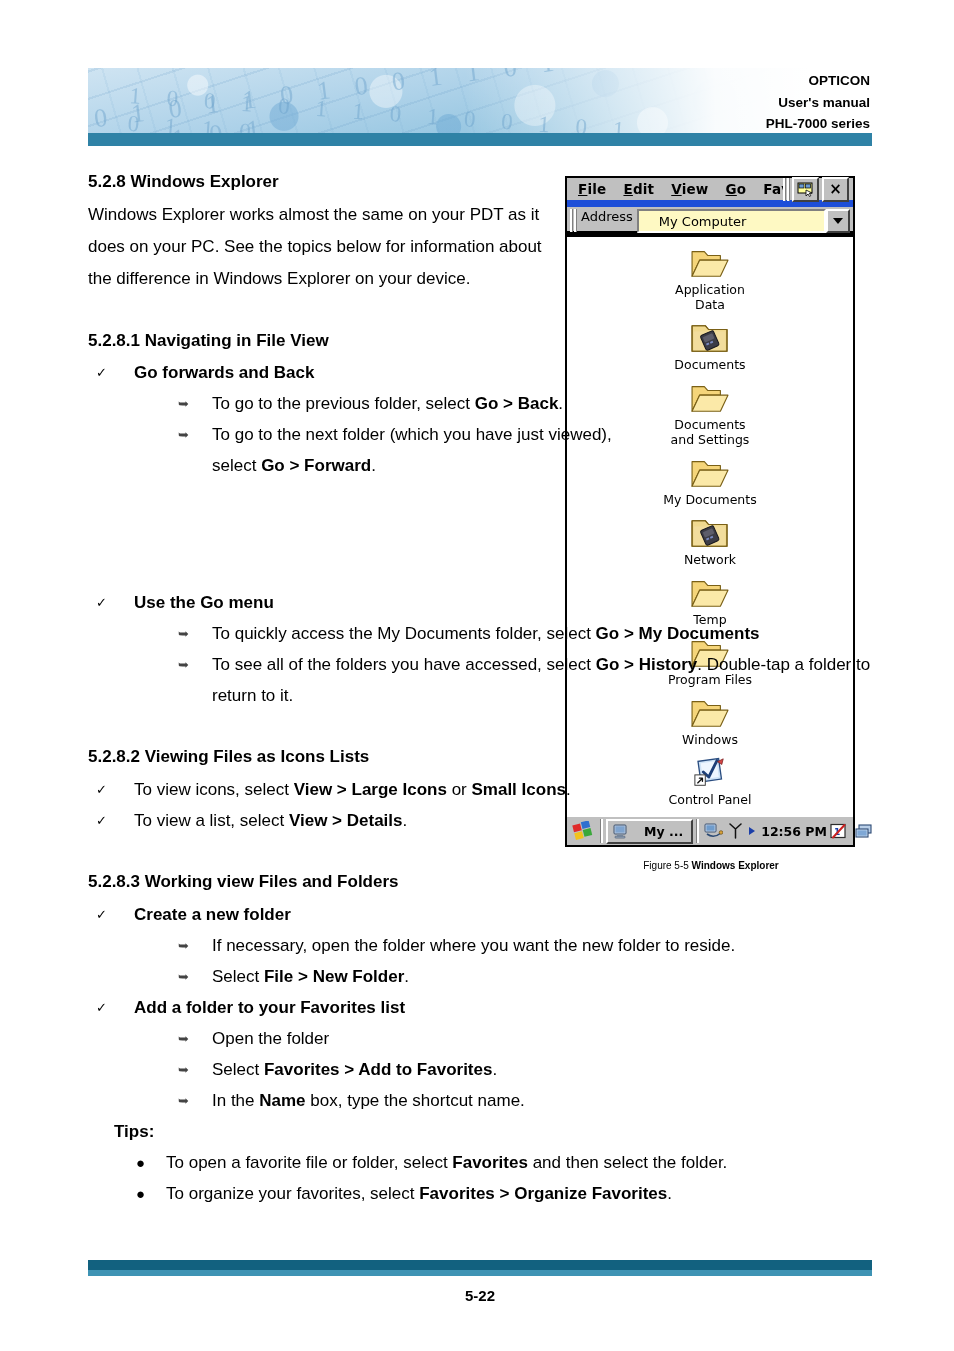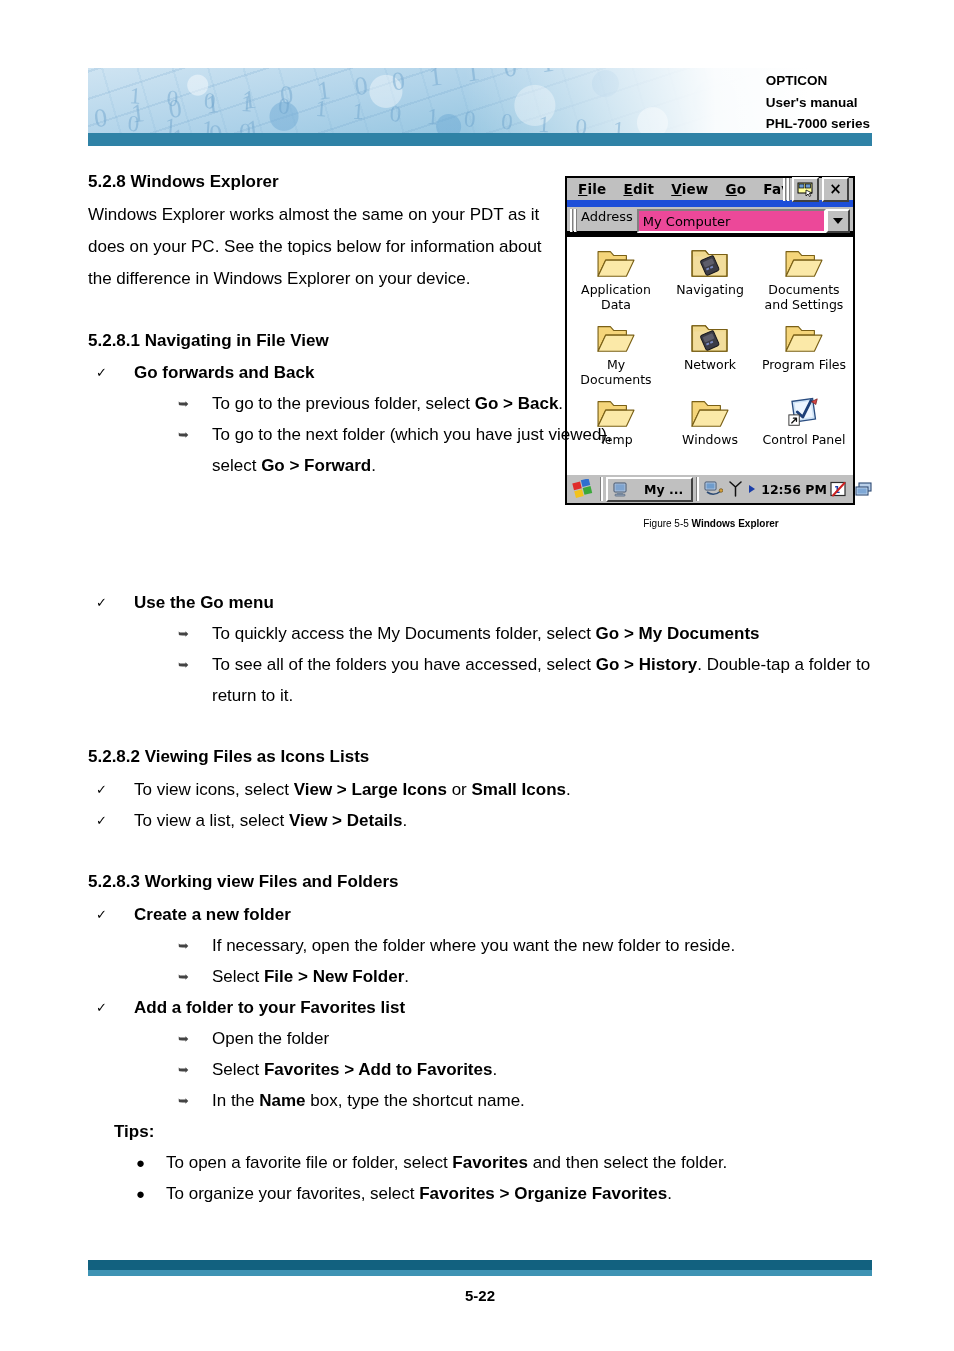--- a/index.html
+++ b/index.html
@@ -71,20 +71,21 @@
     position: absolute;
     left: 0; bottom: 0;
     width: 100%;
     height: 13px;
     background: #2f82a6;
   }
   .header-text {
     position: absolute;
     right: 2px;
     top: 2px;
+    text-align: right;
     font-size: 13.5px;
     font-weight: bold;
     line-height: 21.5px;
     color: #000000;
     z-index: 4;
     margin-left: 12px;
   }
 
   
   .content {
@@ -236,28 +237,28 @@
   }
   .addr-label {
     font-size: 13px;
     color: #000;
     padding: 0 4px 0 2px;
     white-space: nowrap;
   }
   .addr-field {
     flex: 1;
     height: 24px;
-    background: #ec4899;
+    background: #fef9c3;
     border-top: 2px solid #808080;
     border-left: 2px solid #808080;
     border-right: 2px solid #ffffff;
     border-bottom: 2px solid #ffffff;
     display: flex;
     align-items: center;
-    padding-left: 4px;
+    padding-left: 20px;
     font-size: 13px;
     color: #000;
   }
   .addr-drop {
     width: 24px; height: 24px;
     background: #c0c0c0;
     border-top: 2px solid #ffffff;
     border-left: 2px solid #ffffff;
     border-right: 2px solid #404040;
     border-bottom: 2px solid #404040;
@@ -271,21 +272,21 @@
     border-top: 6px solid #000;
   }
 
   .pda-body {
     background: #ffffff;
     min-height: 236px;
     padding: 8px 2px 4px 2px;
   }
   .icon-grid {
     display: grid;
-    grid-template-columns: repeat(3, 1fr);
+    grid-template-columns: repeat(1, 1fr);
     row-gap: 4px;
   }
   .icon-cell {
     display: flex;
     flex-direction: column;
     align-items: center;
     padding: 1px 2px 4px 2px;
   }
   .icon-cell .lbl {
     font-size: 12.5px;
@@ -428,21 +429,21 @@
             <path d="M3 32 L3 5 L17 5 L20.5 9 L40 9 L40 32 Z" fill="#f0d98f" stroke="#7a6016" stroke-width="1.2" stroke-linejoin="round"></path>
             <rect x="5" y="11" width="33" height="20" fill="#f2dd9d" stroke="none"></rect>
             <g transform="rotate(-24 22 20)">
               <rect x="14" y="12" width="15" height="17" rx="2" fill="#3c3c46" stroke="#16161c" stroke-width="1"></rect>
               <rect x="16" y="14.5" width="11" height="6" rx="1" fill="#5d5d6a"></rect>
               <rect x="16.5" y="22" width="3" height="2" fill="#7b8cc4"></rect>
               <rect x="21" y="22" width="3" height="2" fill="#7b8cc4"></rect>
             </g>
             <path d="M3 32 L3 5 L17 5 L20.5 9 L40 9 L40 32 Z" fill="none" stroke="#7a6016" stroke-width="1.2" stroke-linejoin="round"></path>
           </svg>
-          <div class="lbl">Navigating</div>
+          <div class="lbl">Documents</div>
         </div>
 
         <div class="icon-cell">
           <svg class="folder-ico" viewBox="0 0 44 36">
             <path d="M3 32 L3 6 L16 6 L19.5 10 L33 10 L33 15 L11 15 L3 32 Z" fill="#f5d57a" stroke="#7a6016" stroke-width="1.2" stroke-linejoin="round"></path>
             <path d="M11 15 L41 15 L33 32 L3 32 Z" fill="#fbe9a8" stroke="#7a6016" stroke-width="1.2" stroke-linejoin="round"></path>
           </svg>
           <div class="lbl">Documents and Settings</div>
         </div>
 
@@ -467,29 +468,29 @@
             <path d="M3 32 L3 5 L17 5 L20.5 9 L40 9 L40 32 Z" fill="none" stroke="#7a6016" stroke-width="1.2" stroke-linejoin="round"></path>
           </svg>
           <div class="lbl">Network</div>
         </div>
 
         <div class="icon-cell">
           <svg class="folder-ico" viewBox="0 0 44 36">
             <path d="M3 32 L3 6 L16 6 L19.5 10 L33 10 L33 15 L11 15 L3 32 Z" fill="#f5d57a" stroke="#7a6016" stroke-width="1.2" stroke-linejoin="round"></path>
             <path d="M11 15 L41 15 L33 32 L3 32 Z" fill="#fbe9a8" stroke="#7a6016" stroke-width="1.2" stroke-linejoin="round"></path>
           </svg>
-          <div class="lbl">Program Files</div>
+          <div class="lbl">Temp</div>
         </div>
 
         <div class="icon-cell">
           <svg class="folder-ico" viewBox="0 0 44 36">
             <path d="M3 32 L3 6 L16 6 L19.5 10 L33 10 L33 15 L11 15 L3 32 Z" fill="#f5d57a" stroke="#7a6016" stroke-width="1.2" stroke-linejoin="round"></path>
             <path d="M11 15 L41 15 L33 32 L3 32 Z" fill="#fbe9a8" stroke="#7a6016" stroke-width="1.2" stroke-linejoin="round"></path>
           </svg>
-          <div class="lbl">Temp</div>
+          <div class="lbl">Program Files</div>
         </div>
 
         <div class="icon-cell">
           <svg class="folder-ico" viewBox="0 0 44 36">
             <path d="M3 32 L3 6 L16 6 L19.5 10 L33 10 L33 15 L11 15 L3 32 Z" fill="#f5d57a" stroke="#7a6016" stroke-width="1.2" stroke-linejoin="round"></path>
             <path d="M11 15 L41 15 L33 32 L3 32 Z" fill="#fbe9a8" stroke="#7a6016" stroke-width="1.2" stroke-linejoin="round"></path>
           </svg>
           <div class="lbl">Windows</div>
         </div>
 

